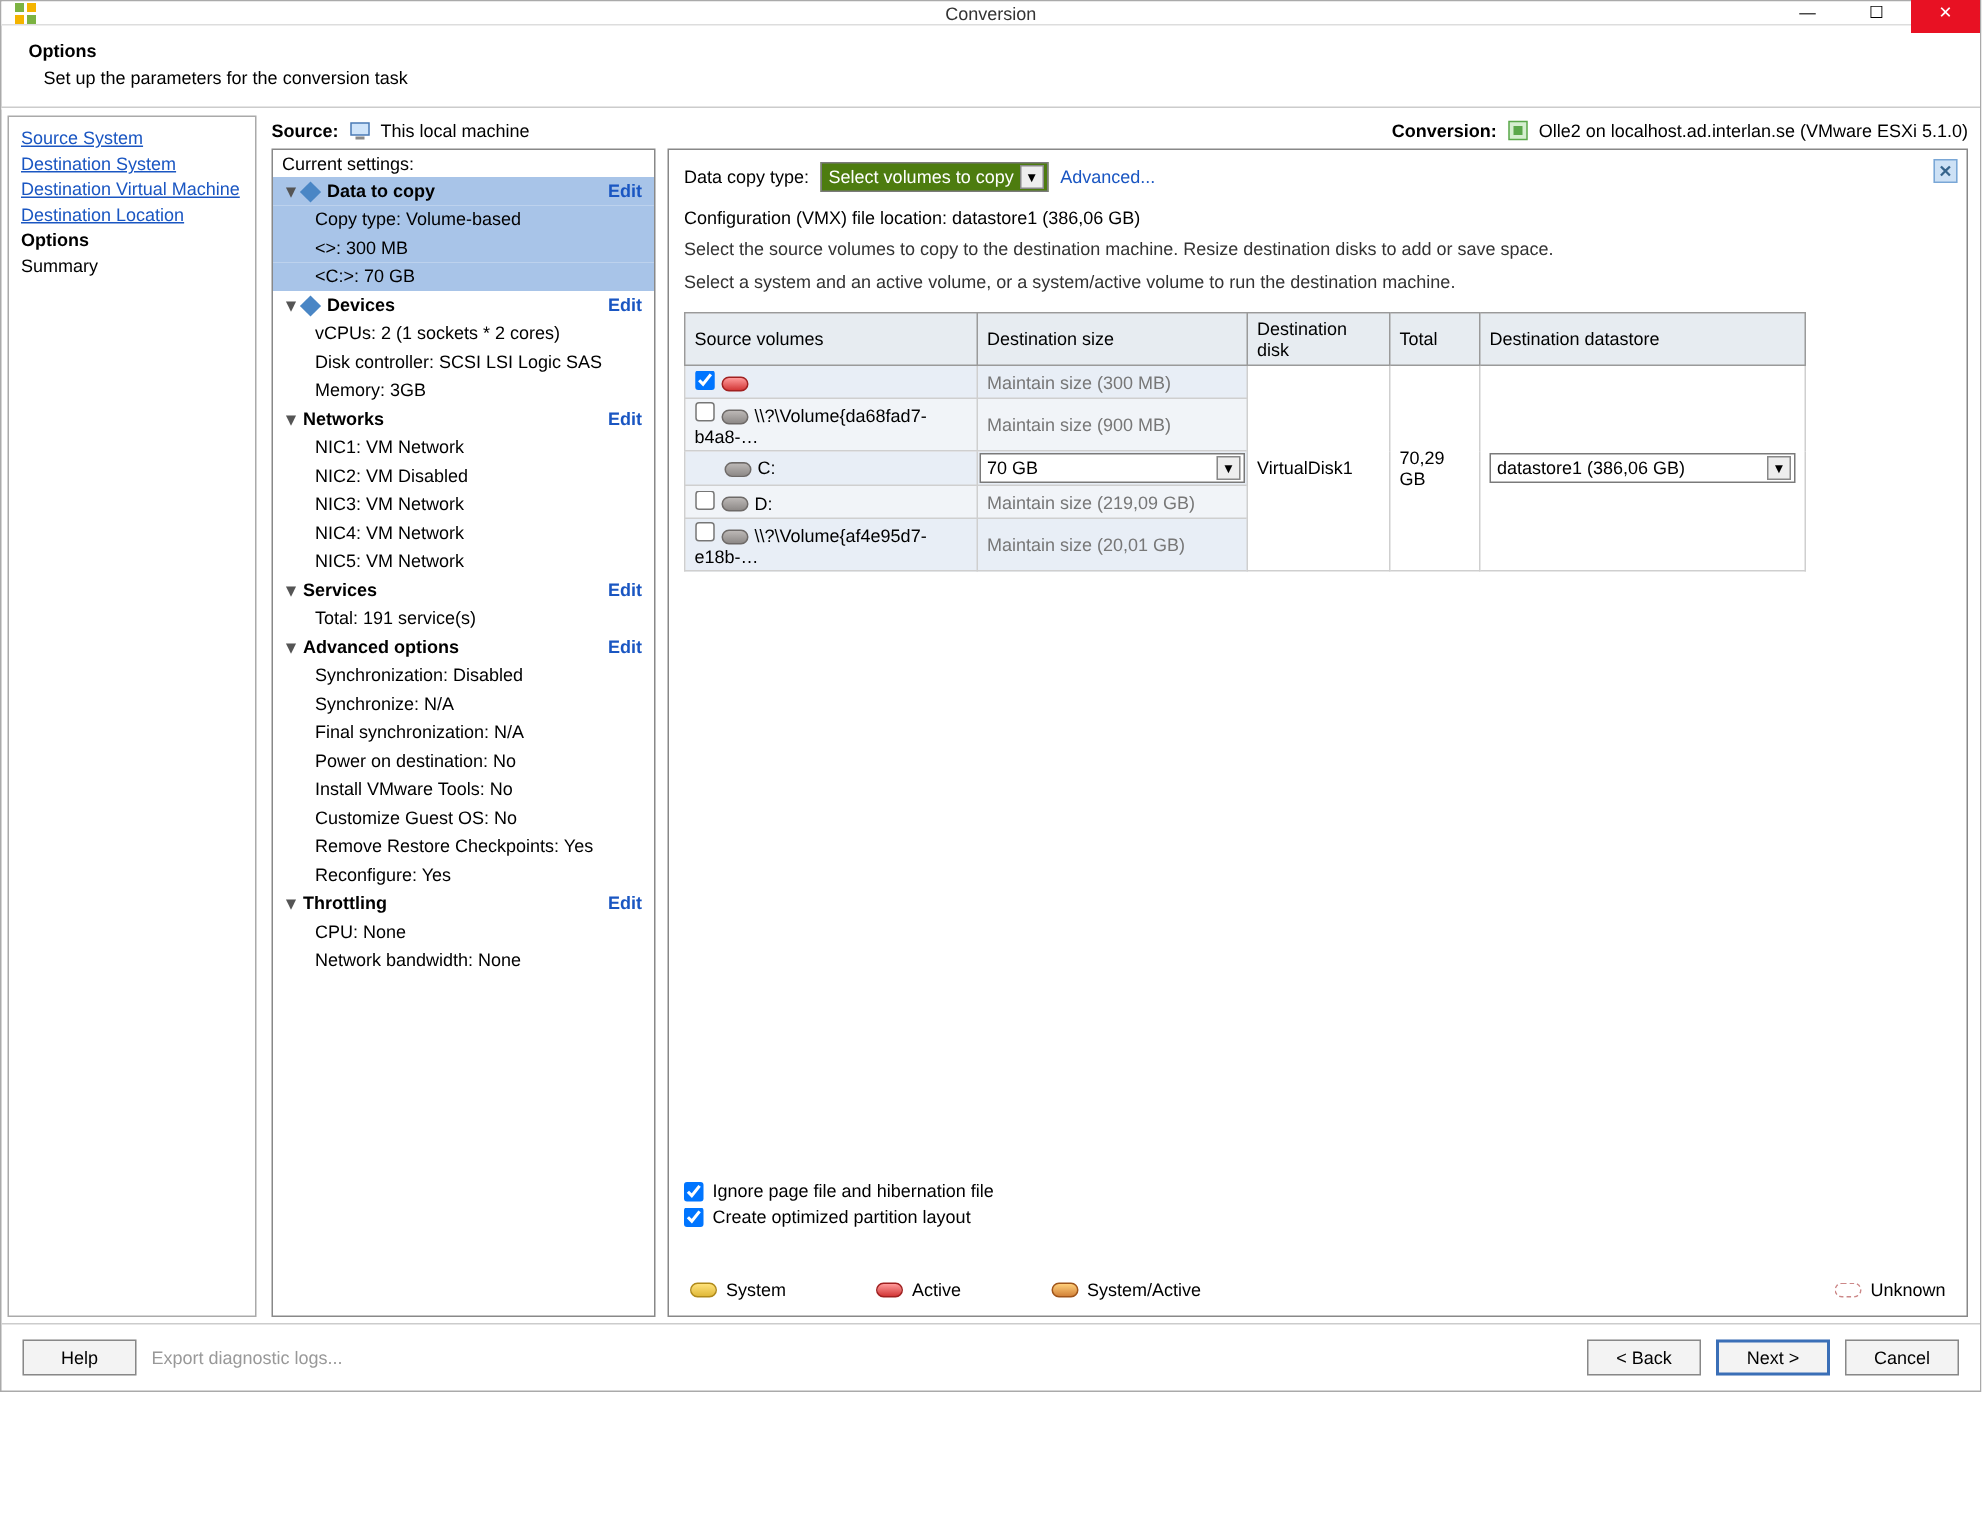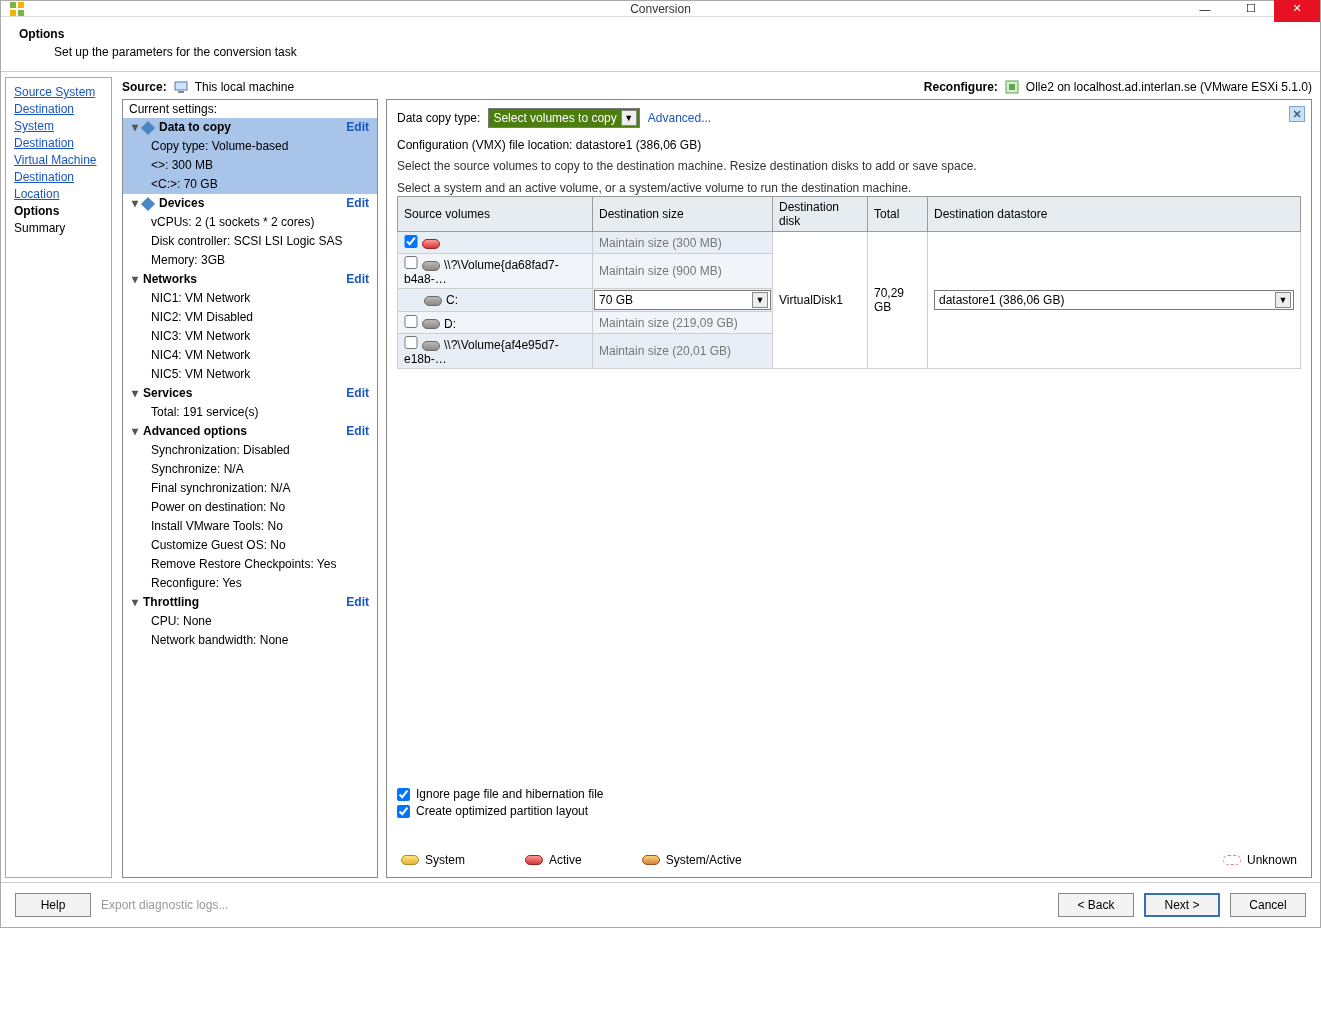--- a/index.html
+++ b/index.html
@@ -6,21 +6,21 @@
 body { font-family: "Segoe UI", Tahoma, Arial, sans-serif; font-size: 12px; background: #fff; color: #000; }
 .window { width: 1321px; border: 1px solid #aaa; background: #fff; }
 .titlebar { height: 16px; display: flex; align-items: center; padding: 0 0 0 8px; background: #fff; border-bottom: 1px solid #ddd; position: relative; }
 .titlebar-icon { width:16px; height:16px; margin-right:6px; display:inline-flex; align-items:center; justify-content:center; }
 .titlebar-title { position:absolute; left:50%; transform:translateX(-50%); font-size:12px; color:#333; }
 .win-controls { margin-left:auto; display:flex; }
 .win-btn { width:46px; height:26px; display:flex; align-items:center; justify-content:center; cursor:default; font-family:"Segoe UI Symbol",sans-serif; font-size:11px; }
 .win-btn.close { background:#e81123; color:#fff; }
 .header-pane { padding: 10px 18px 12px 18px; border-bottom:1px solid #ccc; }
 .header-title { font-weight:bold; font-size:12px; }
-.header-sub { margin-top:4px; margin-left:35px; }
+.header-sub { margin-top:4px; margin-left:10px; }
 .body-pane { display:flex; min-height: 810px; border-top:1px solid #fff; }
 .nav-sidebar { width:166px; border:1px solid #aaa; margin:4px 0 4px 4px; padding:6px 8px; background:#fff; }
 .nav-link { color:#1a56c2; text-decoration:underline; cursor:pointer; display:block; line-height:17px; }
 .nav-current { font-weight:bold; display:block; line-height:17px; }
 .nav-plain { display:block; line-height:17px; }
 .main-pane { flex:1; padding: 2px 8px 4px 10px; display:flex; flex-direction:column; }
 .src-dest { display:flex; padding:4px 0; }
 .src-dest .lbl { font-weight:bold; }
 .src-dest .left { display:flex; align-items:center; gap:6px; }
 .src-dest .right { margin-left:auto; display:flex; align-items:center; gap:6px; }
@@ -38,21 +38,21 @@
 .sec-selected { background:#a8c4e8; }
 .right-panel { flex:1; border:1px solid #888; background:#fff; display:flex; flex-direction:column; padding:8px 10px; position:relative; }
 .right-top { display:flex; align-items:center; gap:8px; }
 .dropdown { border:1px solid #7a7a7a; height:20px; display:inline-flex; align-items:center; padding:0 2px 0 4px; background:#fff; position:relative; }
 .dropdown.sel { background:#4d7c0f; color:#fff; }
 .dropdown .arrow { width:16px; height:16px; border:1px solid #888; background:#eee; display:inline-flex; align-items:center; justify-content:center; margin-left:4px; color:#000; font-size:9px; }
 .link { color:#1a56c2; cursor:pointer; }
 .close-x { position:absolute; right:6px; top:6px; width:16px; height:16px; background:#cde1f5; border:1px solid #7aa7d6; color:#36648b; font-weight:bold; display:flex; align-items:center; justify-content:center; font-size:11px; cursor:pointer; }
 .cfg-line { margin-top:10px; }
 .help-line { color:#333; margin-top:6px; line-height:16px; }
-.vol-table { border:1px solid #9a9a9a; border-collapse:collapse; width: 904px; }
+.vol-table { margin-top:12px; border:1px solid #9a9a9a; border-collapse:collapse; width: 748px; }
 .vol-table th { background:#e7ecf1; border:1px solid #9a9a9a; font-weight:normal; text-align:left; padding:3px 6px; }
 .vol-table td { border:1px solid #cfcfcf; padding:2px 6px; height:22px; background:#f1f4f8; }
 .vol-table tr.alt td { background:#e8eef6; }
 .vol-table td.grey { color:#777; }
 .vol-table .chk { width:14px; display:inline-block; }
 .vol-table .vol-icon { display:inline-block; width:18px; height:10px; border-radius:5px; margin:0 4px; vertical-align:middle; }
 .vol-table .vol-icon.r { background:linear-gradient(#ff9a9a,#d33838); border:1px solid #a02020; }
 .vol-table .vol-icon.g { background:linear-gradient(#bcb8b6,#8e8a88); border:1px solid #6e6a68; }
 .right-bottom { margin-top:auto; }
 .chk-row { display:flex; align-items:center; gap:6px; margin:3px 0; }
@@ -108,21 +108,21 @@
           <span class="lbl">Source:</span>
           <span class="mini-icon">
             <svg width="16" height="16" viewBox="0 0 16 16">
                 <rect x="2" y="3" width="12" height="8" fill="#cfe4fa" stroke="#4a7ab5"></rect>
                 <rect x="5" y="12" width="6" height="2" fill="#888"></rect>
               </svg>
           </span>
           <span>This local machine</span>
         </div>
         <div class="right">
-          <span class="lbl">Reconfigure:</span>
+          <span class="lbl">Conversion:</span>
           <span class="mini-icon">
             <svg width="16" height="16" viewBox="0 0 16 16">
                 <rect x="2" y="2" width="12" height="12" fill="#d5efd0" stroke="#5aa84a"></rect>
                 <rect x="5" y="5" width="6" height="6" fill="#5aa84a"></rect>
               </svg>
           </span>
           <span>Olle2 on localhost.ad.interlan.se (VMware ESXi 5.1.0)</span>
         </div>
       </div>
 

